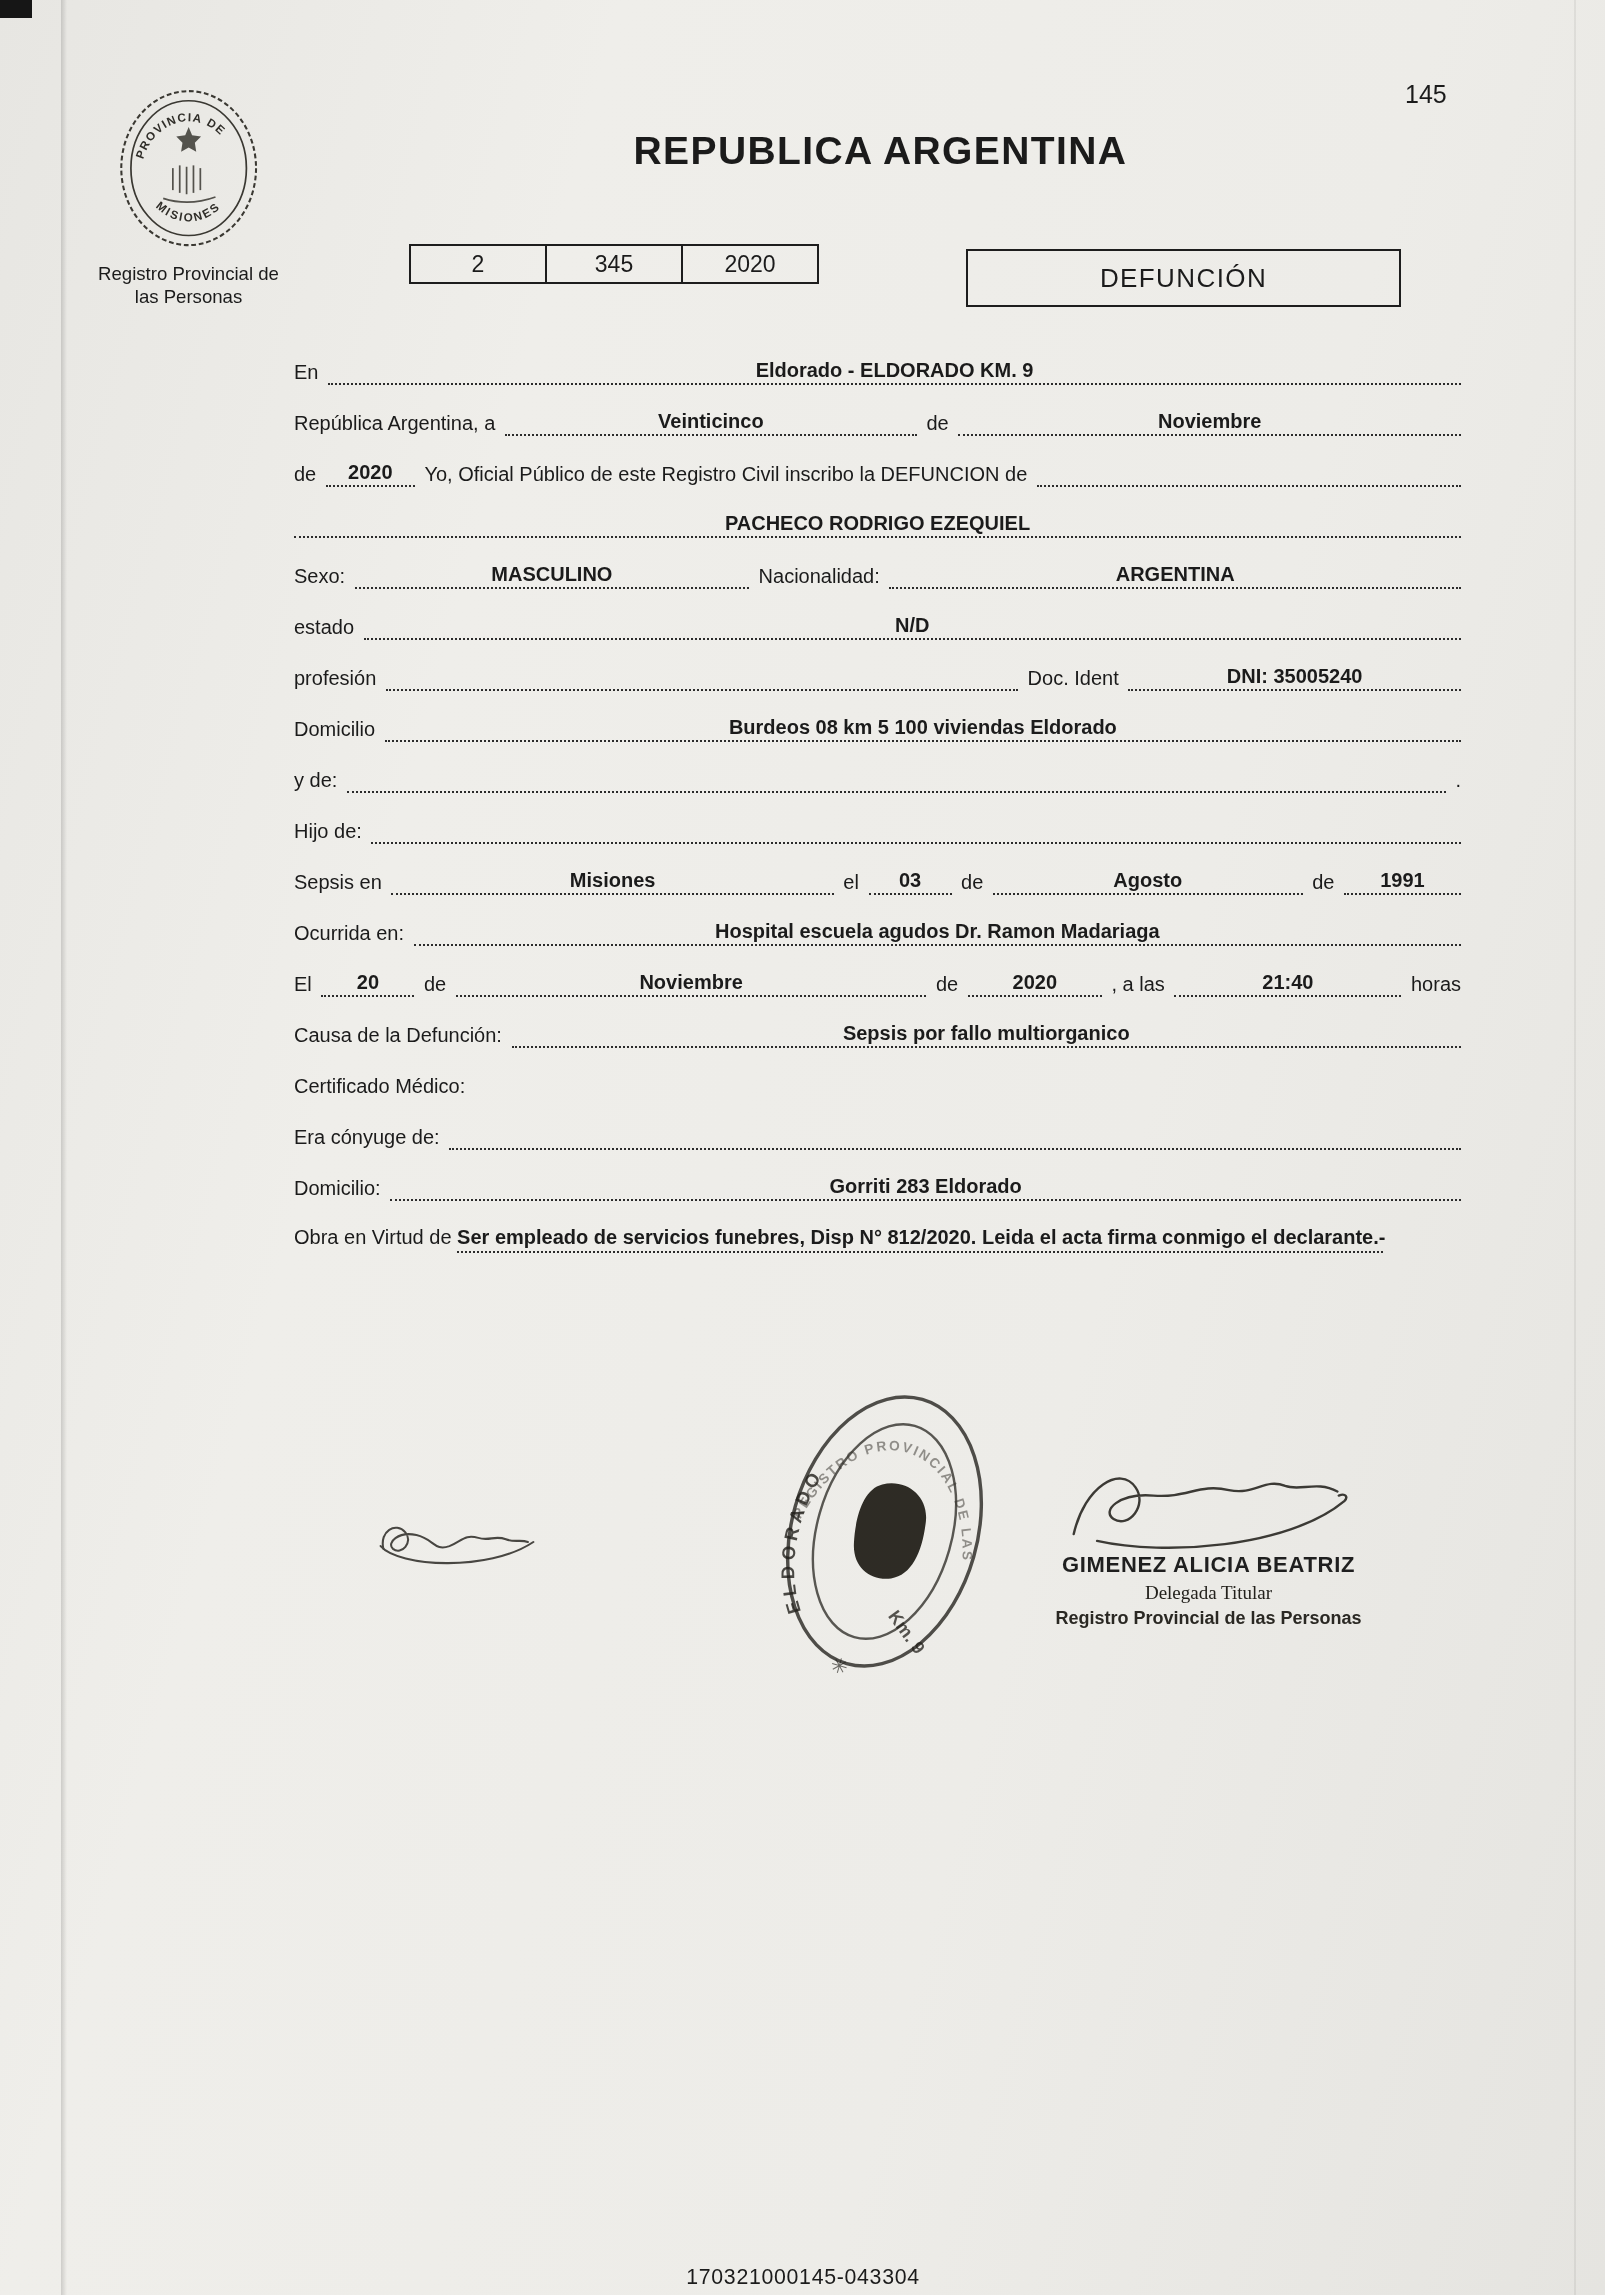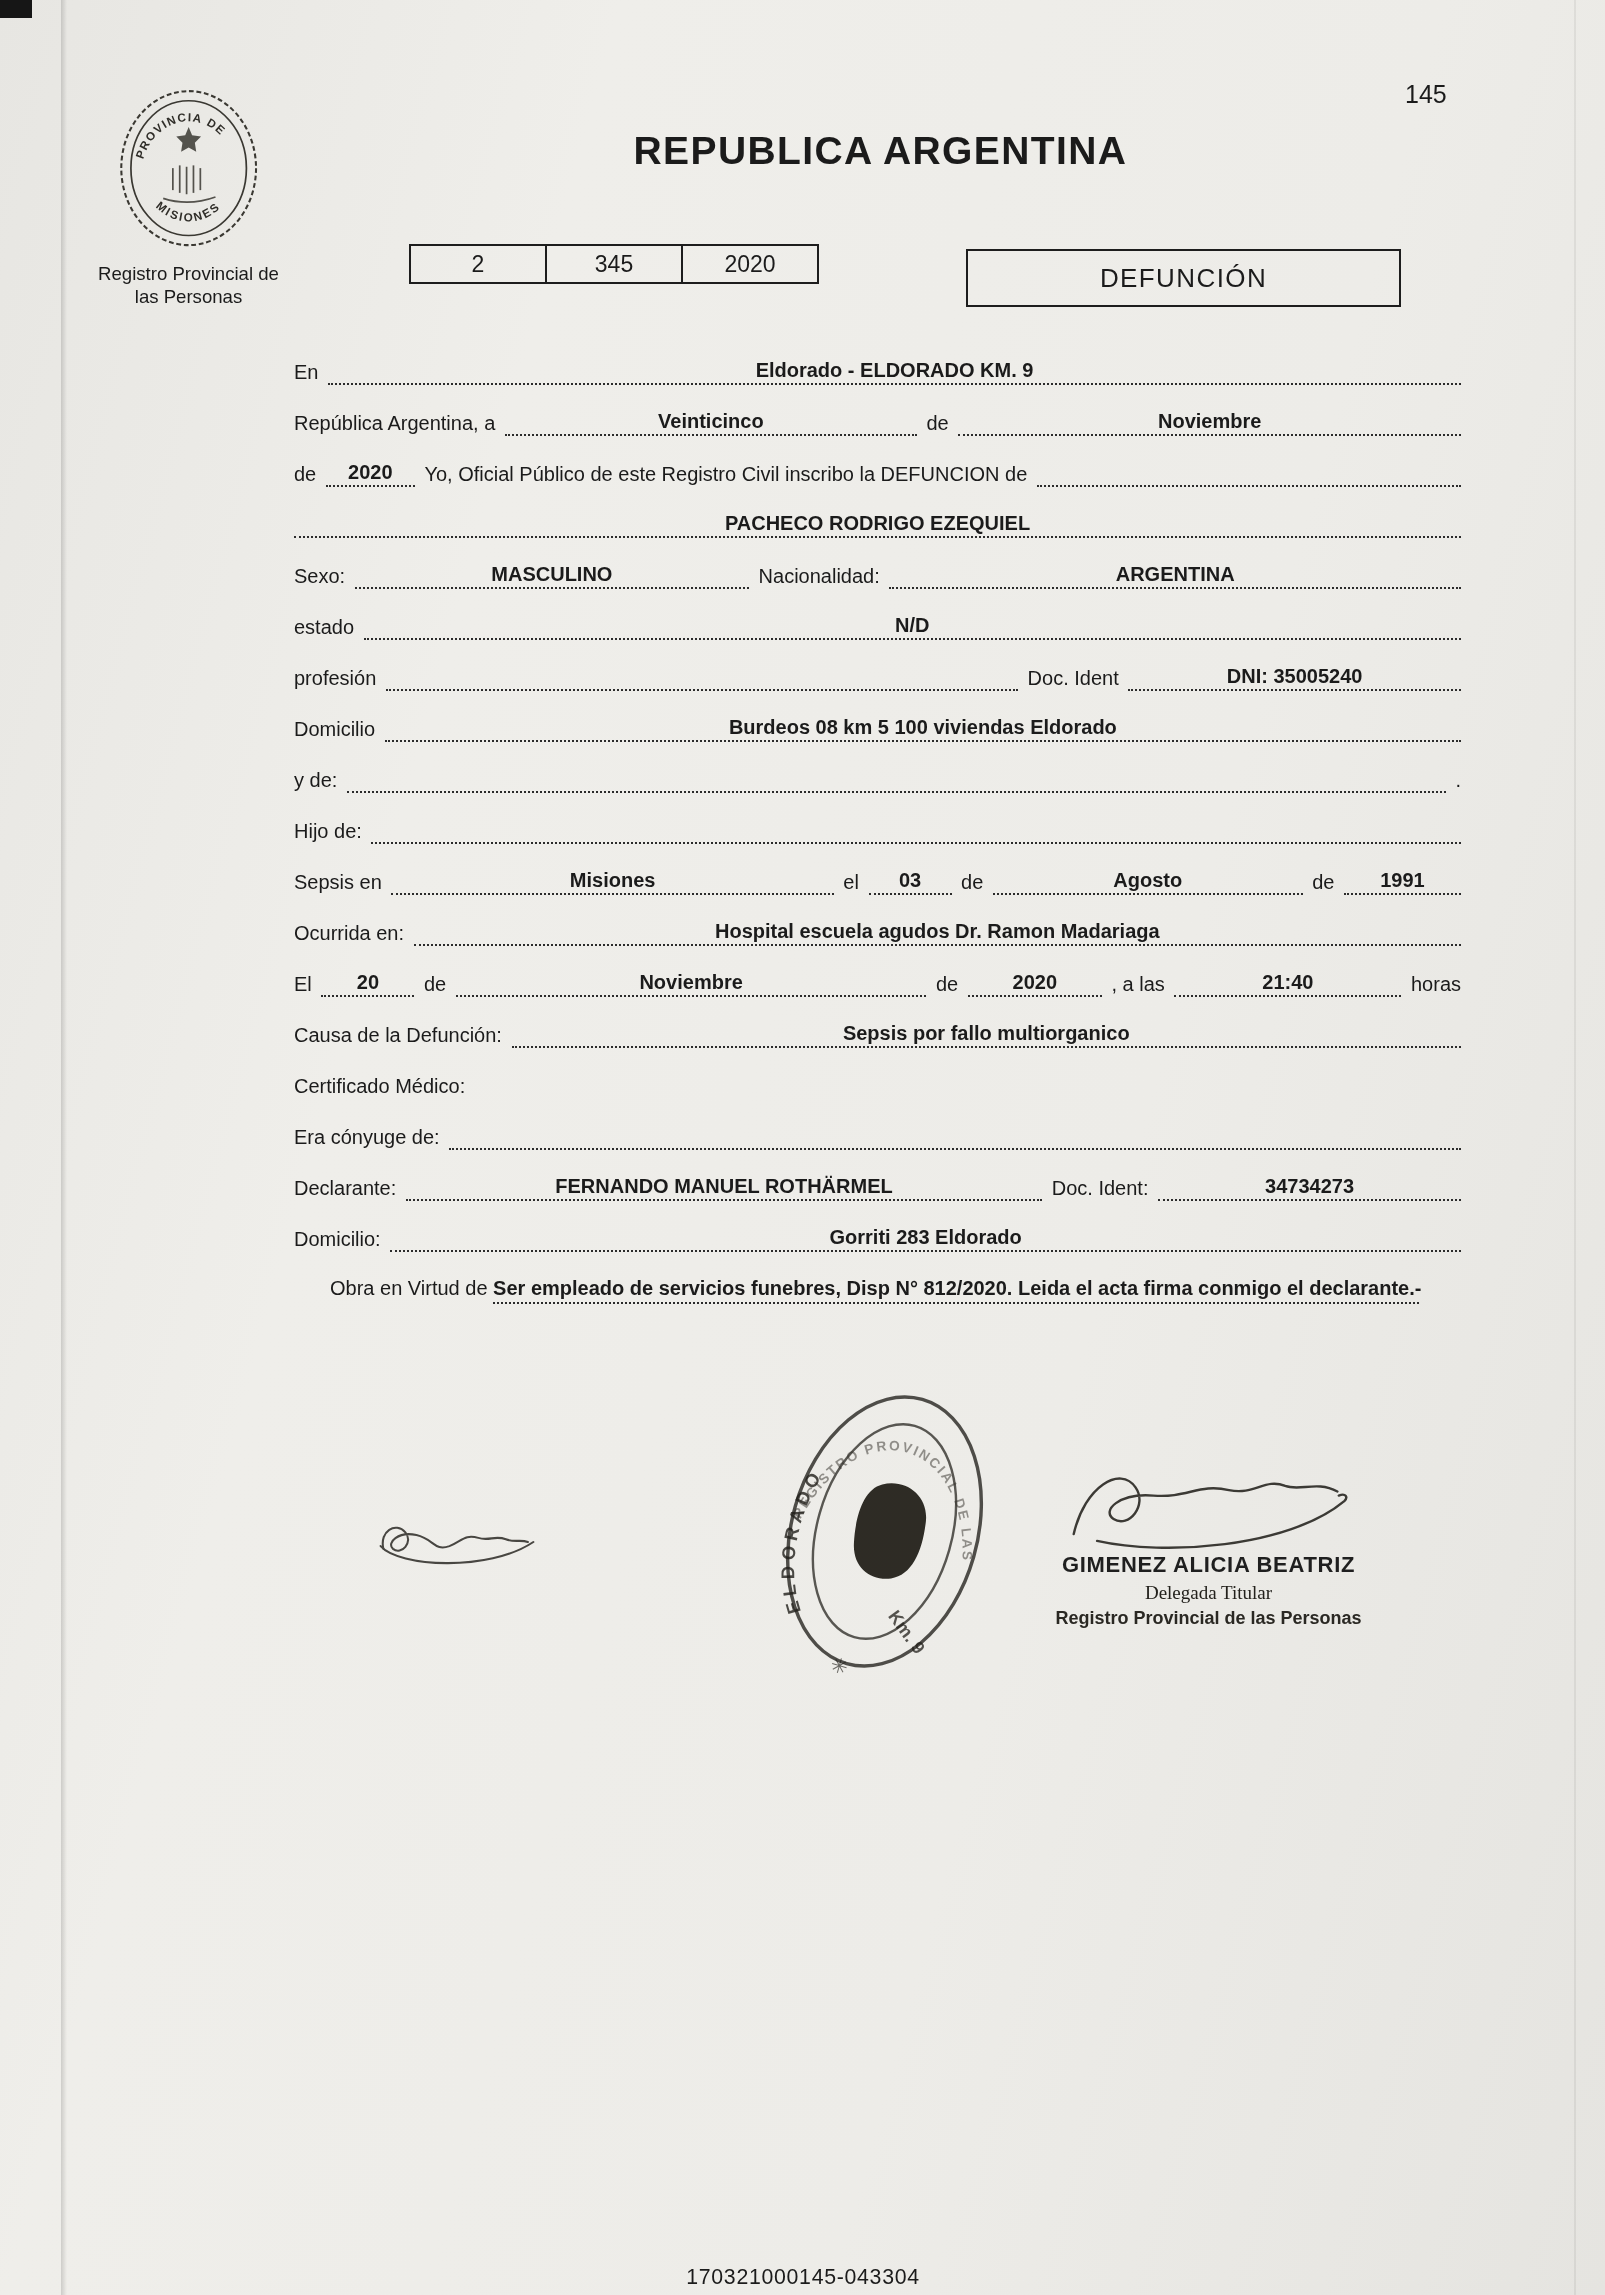--- a/index.html
+++ b/index.html
@@ -35,21 +35,21 @@
     font-size:26px; letter-spacing:1.4px; }
 
   .form { position:absolute; left:294px; top:353px; width:1167px; font-size:20px; }
   .row  { display:flex; align-items:flex-end; height:32px; margin-bottom:19px; }
   .lbl  { white-space:nowrap; padding:0 9.6px 1.4px 0; }
   .mid  { white-space:nowrap; padding:0 9.6px 1.4px; }
   .tail { white-space:nowrap; padding:0 0 1.4px 9.6px; }
   .dots { border-bottom:2.1px dotted #2b2b2b; text-align:center; font-weight:700;
           padding-bottom:1.4px; min-width:25px; white-space:nowrap; }
 
-  .obra { line-height:1.75; margin-top:2.8px;margin-left:36px; }
+  .obra { line-height:1.75; margin-top:2.8px; }
   .obra .val {
     font-weight:700;
     text-decoration:underline; -webkit-text-decoration:underline dotted;
     text-decoration-style:dotted; text-decoration-color:#2b2b2b;
     text-decoration-thickness:2.1px; text-underline-offset:6.9px;
   }
 
   .sig-left  { position:absolute; left:371px;  top:1506px; }
   .stamp     { position:absolute; left:754px; top:1370px; }
   .sig-right { position:absolute; left:992px; top:1453px; width:433px; text-align:center; }
@@ -209,26 +209,20 @@
 
     <div class="row">
       <span class="lbl">Certificado Médico:</span>
     </div>
 
     <div class="row">
       <span class="lbl">Era cónyuge de:</span>
       <span class="dots" style="flex:1"></span>
     </div>
 
-    <div class="row">
-      <span class="lbl">Declarante:</span>
-      <span class="dots" style="flex:2.1">FERNANDO MANUEL ROTHÄRMEL</span>
-      <span class="mid">Doc. Ident:</span>
-      <span class="dots" style="flex:1">34734273</span>
-    </div>
 
     <div class="row">
       <span class="lbl">Domicilio:</span>
       <span class="dots" style="flex:1">Gorriti 283 Eldorado</span>
     </div>
 
     <p class="obra">
       <span>Obra en Virtud de</span>
       <span class="val">Ser empleado de servicios funebres, Disp N° 812/2020. Leida el acta firma conmigo el declarante.-</span>
     </p>

